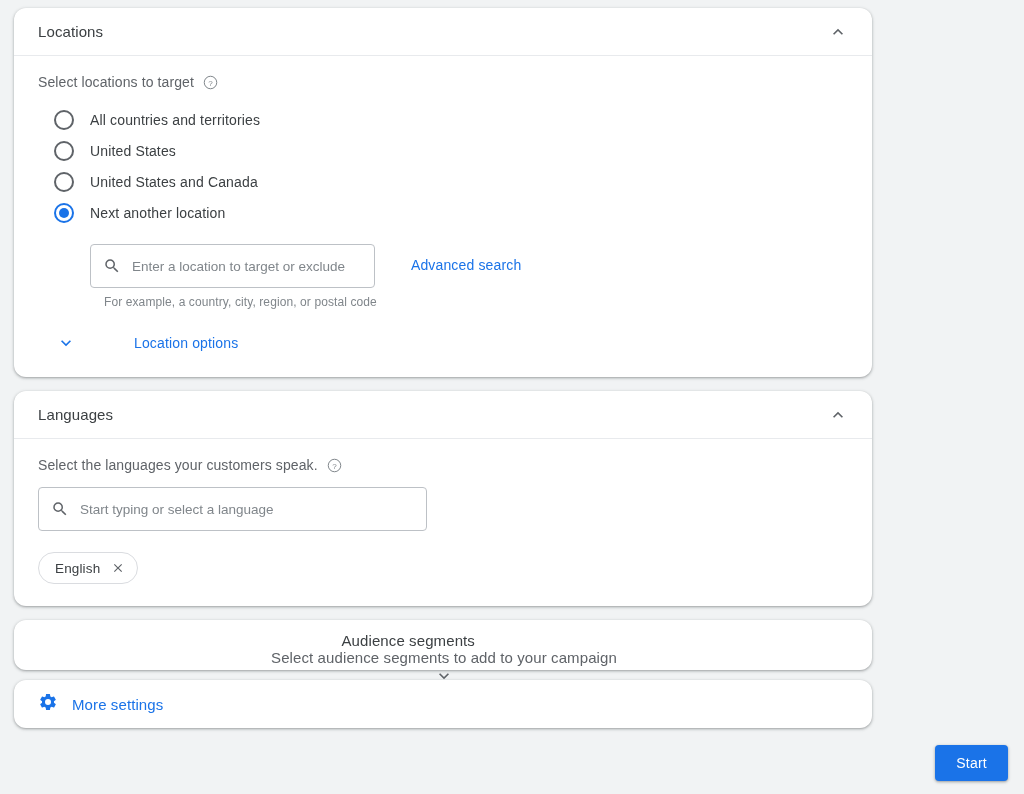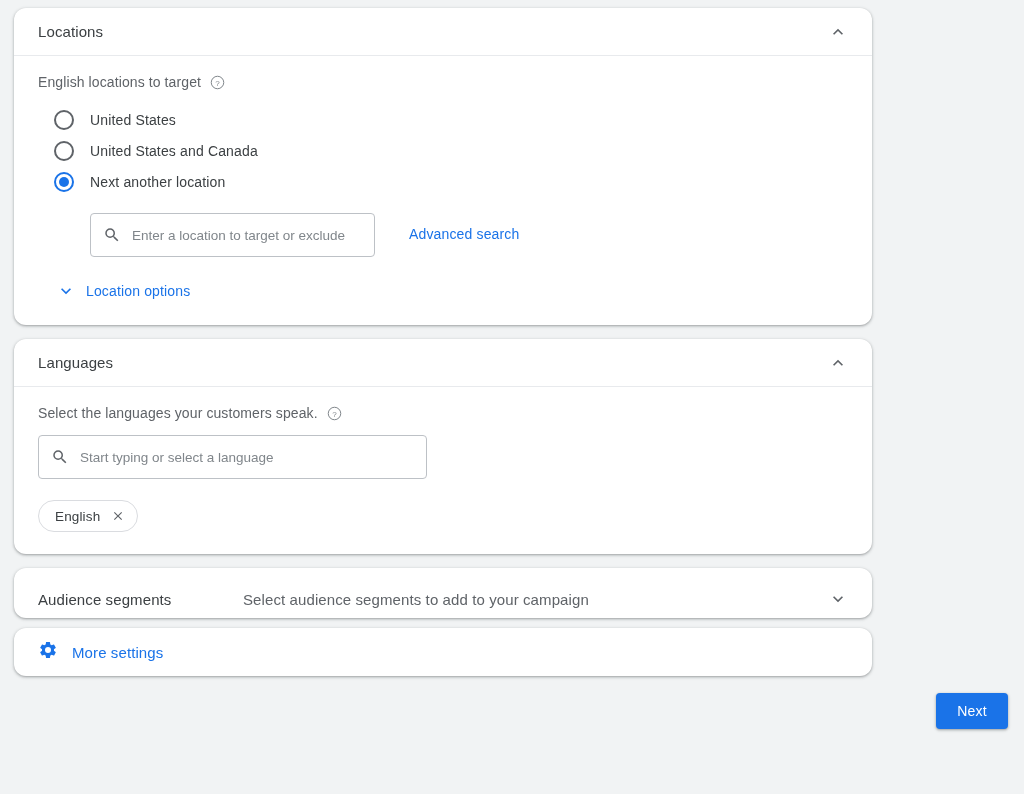--- a/index.html
+++ b/index.html
@@ -154,20 +154,21 @@
     align-items: center;
     gap: 8px;
     margin: 22px 0 0 16px;
     cursor: pointer;
     width: fit-content;
   }
   .loc-options .txt {
     font-size: 14px;
     color: #1a73e8;
     letter-spacing: .15px;
+    margin-left: 48px;
   }
 
   
   .lang-input {
     width: 389px;
     height: 44px;
     margin-left: 0;
   }
   .chip {
     margin-top: 21px;
@@ -192,20 +193,21 @@
     align-items: center;
     cursor: pointer;
   }
 
   
   .collapsed {
     height: 50px;
     display: flex;
     align-items: center;
     padding: 12px 22px 0 24px;
+    flex-direction: column;
   }
   .collapsed .c-title {
     font-size: 15px;
     color: #3c4043;
     font-weight: 500;
     letter-spacing: .1px;
     width: 205px;
     flex: none;
   }
   .collapsed .c-sub {
@@ -267,30 +269,34 @@
       <span class="spacer"></span>
       <span class="chev">
         <svg width="20" height="20" viewBox="0 0 24 24">
             <path d="M7.4 15.4 12 10.8l4.6 4.6L18 14l-6-6-6 6z" fill="#5f6368"></path>
           </svg>
       </span>
     </div>
 
     <div class="card-body">
       <div class="label-row">
-        <span class="label-text">English locations to target</span>
+        <span class="label-text">Select locations to target</span>
         <span class="help-icon">
           <svg width="15" height="15" viewBox="0 0 24 24">
             <circle cx="12" cy="12" r="10" fill="none" stroke="#80868b" stroke-width="1.6"></circle>
             <text x="12" y="17" font-size="13" fill="#80868b" text-anchor="middle" font-family="Liberation Sans, sans-serif">?</text>
           </svg>
         </span>
       </div>
 
       <div class="radio-list">
+        <div class="radio-row">
+          <span class="radio"></span>
+          <span class="radio-label">All countries and territories</span>
+        </div>
         <div class="radio-row">
           <span class="radio"></span>
           <span class="radio-label">United States</span>
         </div>
         <div class="radio-row">
           <span class="radio"></span>
           <span class="radio-label">United States and Canada</span>
         </div>
         <div class="radio-row">
           <span class="radio checked"></span>
@@ -301,20 +307,21 @@
       <div class="loc-block">
         <div>
           <div class="input-box">
             <span class="s-icon">
               <svg width="18" height="18" viewBox="0 0 24 24">
                 <path d="M15.5 14h-.79l-.28-.27A6.47 6.47 0 0 0 16 9.5 6.5 6.5 0 1 0 9.5 16c1.61 0 3.09-.59 4.23-1.57l.27.28v.79l5 4.99L20.49 19l-4.99-5zm-6 0C7.01 14 5 11.99 5 9.5S7.01 5 9.5 5 14 7.01 14 9.5 11.99 14 9.5 14z" fill="#5f6368"></path>
               </svg>
             </span>
             <input type="text" placeholder="Enter a location to target or exclude" style="">
           </div>
+          <div class="hint">For example, a country, city, region, or postal code</div>
         </div>
         <div class="adv-search">Advanced search</div>
       </div>
 
       <div class="loc-options">
         <span class="chev">
           <svg width="20" height="20" viewBox="0 0 24 24">
               <path d="M7.4 8.6 12 13.2l4.6-4.6L18 10l-6 6-6-6z" fill="#1a73e8"></path>
             </svg>
         </span>
@@ -389,16 +396,16 @@
       <span>
         <svg width="20" height="20" viewBox="0 0 24 24">
           <path d="M19.14 12.94c.04-.3.06-.61.06-.94s-.02-.64-.07-.94l2.03-1.58a.49.49 0 0 0 .12-.61l-1.92-3.32a.49.49 0 0 0-.59-.22l-2.39.96c-.5-.38-1.03-.7-1.62-.94l-.36-2.54a.48.48 0 0 0-.48-.41h-3.84c-.24 0-.43.17-.47.41l-.36 2.54c-.59.24-1.13.57-1.62.94l-2.39-.96a.47.47 0 0 0-.59.22L2.74 8.87c-.12.21-.08.47.12.61l2.03 1.58c-.05.3-.09.63-.09.94s.02.64.07.94l-2.03 1.58a.49.49 0 0 0-.12.61l1.92 3.32c.12.22.37.29.59.22l2.39-.96c.5.38 1.03.7 1.62.94l.36 2.54c.05.24.24.41.48.41h3.84c.24 0 .44-.17.47-.41l.36-2.54c.59-.24 1.13-.56 1.62-.94l2.39.96c.22.08.47 0 .59-.22l1.92-3.32a.49.49 0 0 0-.12-.61l-2.01-1.58zM12 15.6A3.6 3.6 0 1 1 12 8.4a3.6 3.6 0 0 1 0 7.2z" fill="#1a73e8"></path>
         </svg>
       </span>
       <span class="m-txt">More settings</span>
     </div>
   </div>
 
   <div class="footer">
-    <button class="next-btn">Next</button>
+    <button class="next-btn">Start</button>
   </div>
 
 </div>
 
 </body></html>

